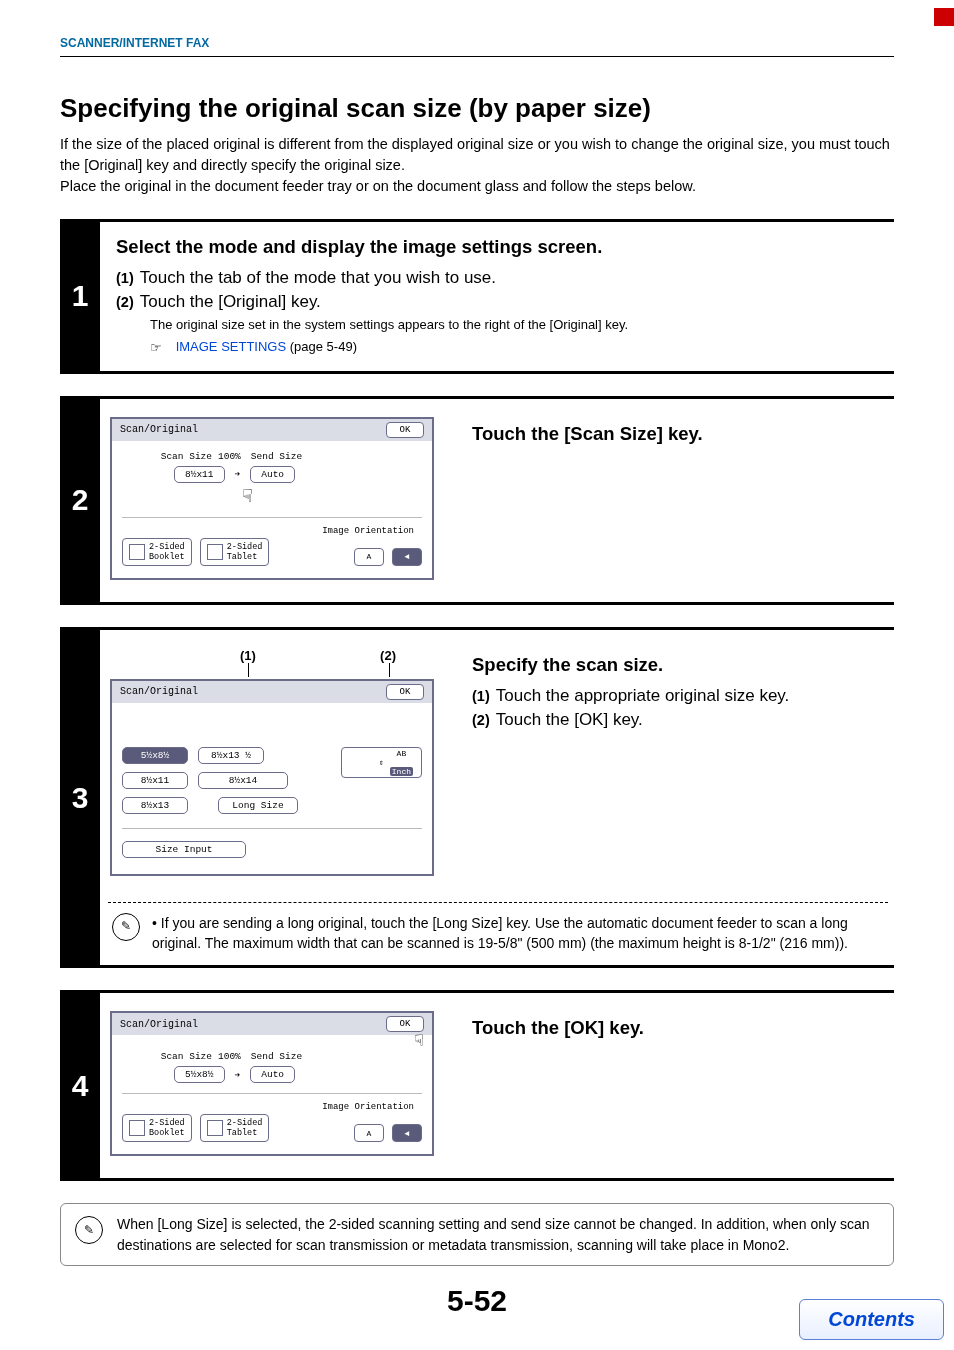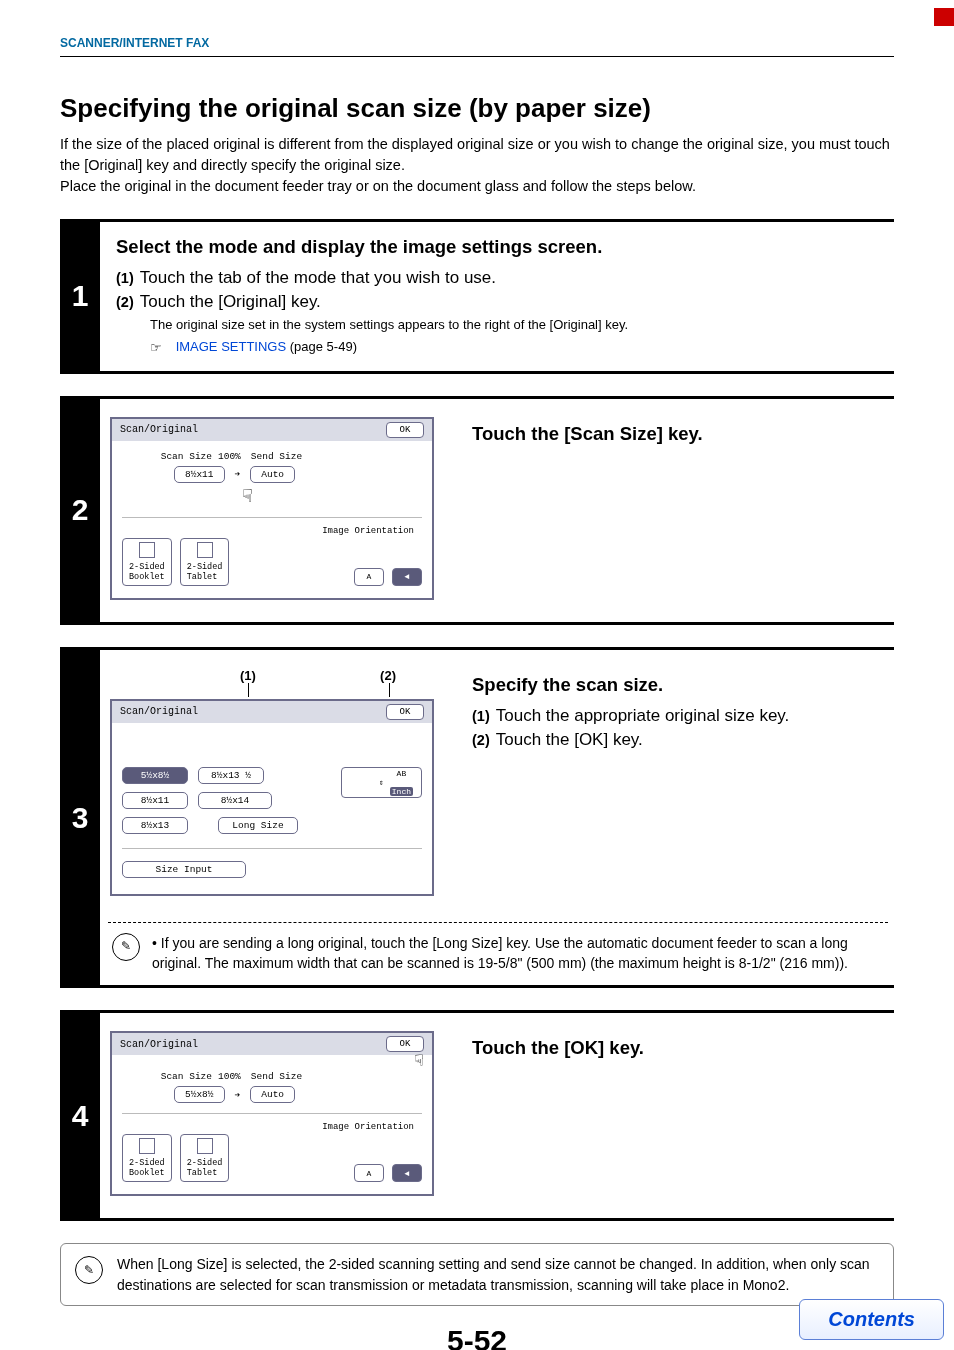--- a/index.html
+++ b/index.html
@@ -35,21 +35,21 @@
   .val{margin-right:10px;}
   .box-btn{font-family:"Courier New",monospace;border:1px solid #6b6b8a;border-radius:5px;padding:2px 10px;font-size:9.5px;background:#fff;}
   .box-btn.dark{background:#5a5a7a;color:#fff;}
   .hand{font-size:18px;margin:2px 0 0 120px;}
   .hr-thin{height:1px;background:#bbb;margin:10px 0 8px;}
   .small-lbl{font-size:9px;text-align:right;margin-right:8px;}
   .orient{display:flex;justify-content:flex-end;gap:8px;margin-top:4px;}
   .orient-btn{border:1px solid #6b6b8a;border-radius:4px;width:28px;height:16px;display:flex;align-items:center;justify-content:center;font-size:8px;}
   .orient-btn.active{background:#5a5a7a;color:#fff;}
   .duplex{display:flex;gap:8px;margin-top:2px;}
-  .dup-btn{border:1px solid #6b6b8a;border-radius:4px;padding:3px 6px;font-size:8.5px;display:flex;gap:4px;align-items:center;flex-direction:column;}
+  .dup-btn{border:1px solid #6b6b8a;border-radius:4px;padding:3px 6px;font-size:8.5px;display:flex;gap:4px;align-items:center;}
   .dup-ico{width:14px;height:14px;border:1px solid #6b6b8a;display:inline-block;}
   .sizes-row{display:flex;gap:10px;margin:18px 0 6px;}
   .sizes-col{display:flex;flex-direction:column;gap:8px;}
   .ab-toggle{display:flex;flex-direction:column;align-items:center;gap:0;border:1px solid #6b6b8a;border-radius:4px;font-size:8px;padding:1px 8px;margin-left:auto;}
   .ab-row{padding:0 2px;margin-left:40px;}
   .ab-sel{background:#5a5a7a;color:#fff;border-radius:2px;}
   .note-sep{border-top:1px dashed #000;margin:14px 0 8px;}
   .note-row{display:flex;gap:12px;align-items:flex-start;font-size:14px;line-height:1.45;padding:0 4px;}
   .note-ico{width:26px;height:26px;border:1.5px solid #000;border-radius:50%;display:flex;align-items:center;justify-content:center;font-size:12px;flex:0 0 26px;margin-top:2px;}
   .bullet{margin:2px 0;}
@@ -170,21 +170,21 @@
               </div>
               <div class="panel-body" style="padding:26px 10px 16px;">
                 <div class="sizes-row">
                   <div class="sizes-col">
                     <button class="box-btn dark" style="width:66px;">5½x8½</button>
                     <button class="box-btn" style="width:66px;">8½x11</button>
                     <button class="box-btn" style="width:66px;">8½x13</button>
                   </div>
                   <div class="sizes-col">
                     <button class="box-btn" style="width:66px;">8½x13 ½</button>
-                    <button class="box-btn" style="width:74px;">8½x14</button>
+                    <button class="box-btn" style="width:90px;">8½x14</button>
                     <button class="box-btn" style="width:80px;margin-left:20px;">Long Size</button>
                   </div>
                   <div style="margin-left:auto;">
                     <div class="ab-toggle">
                       <div class="ab-row">AB</div>
                       <div>⇕</div>
                       <div class="ab-row ab-sel">Inch</div>
                     </div>
                   </div>
                 </div>

